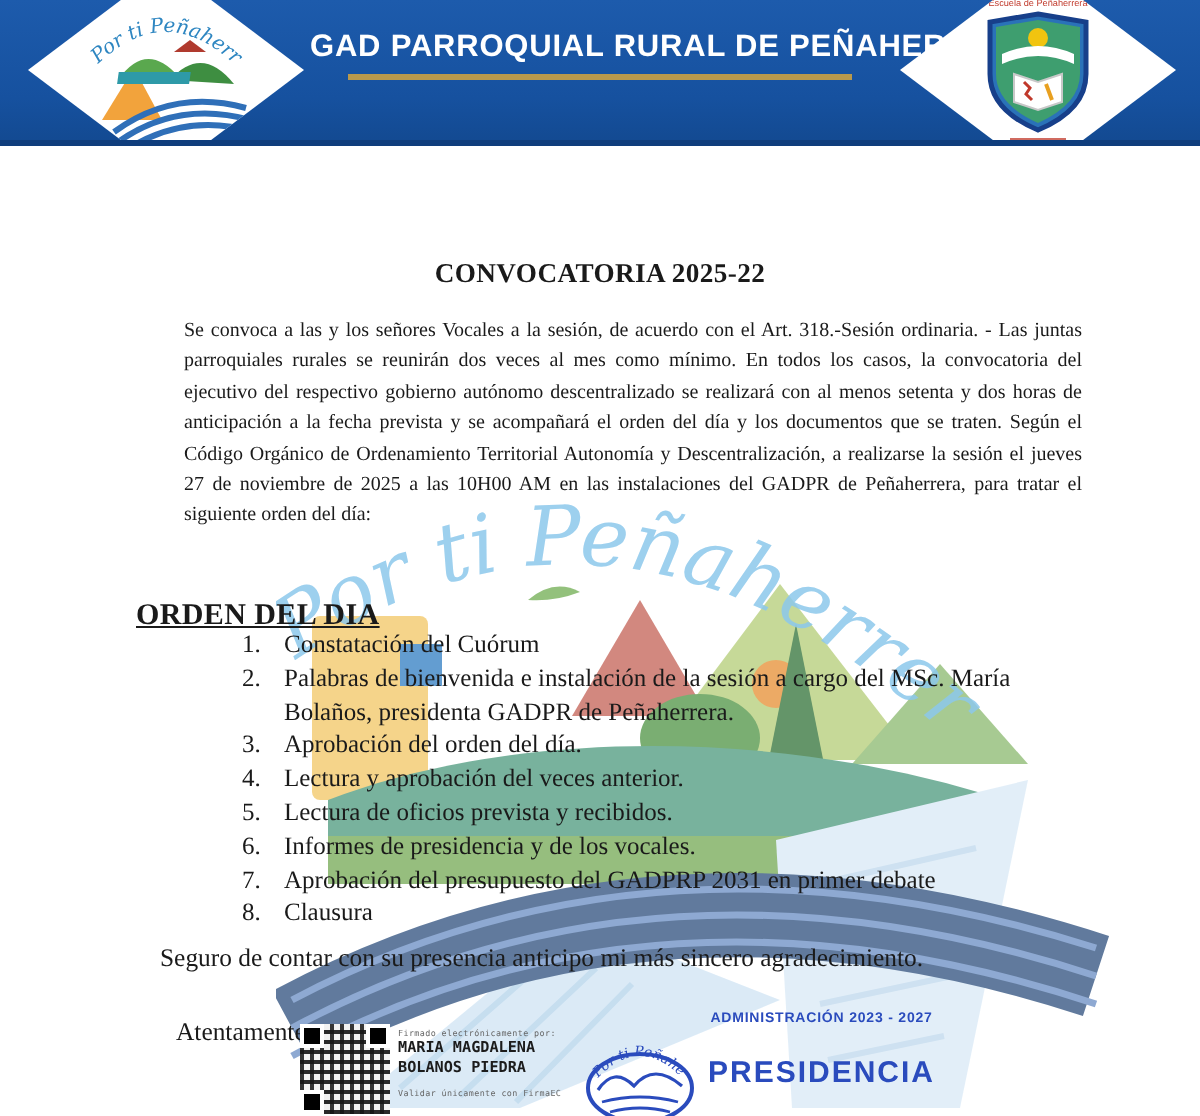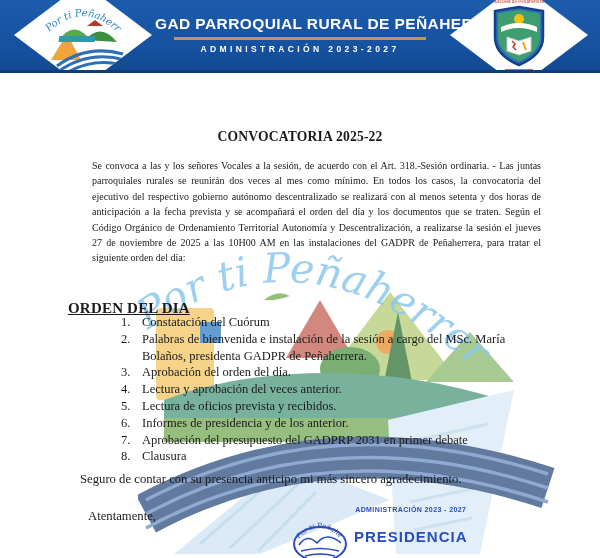--- a/index.html
+++ b/index.html
@@ -115,21 +115,20 @@
         <rect x="30" y="40" width="36" height="6" fill="#2e9aa8" transform="skewX(-8)"></rect>
         <path d="M22,70 Q52,48 88,58" stroke="#2f6fb8" stroke-width="3" fill="none"></path>
         <path d="M24,75 Q54,54 90,64" stroke="#2f6fb8" stroke-width="3" fill="none"></path>
         <path d="M28,79 Q58,60 92,70" stroke="#2f6fb8" stroke-width="3" fill="none"></path>
       </svg>
     </div>
 
     <div class="banner-center">
       <div class="banner-title">GAD PARROQUIAL RURAL DE PEÑAHERRERA</div>
       <div class="gold-rule"></div>
-      <div class="banner-subtitle">ADMINISTRACIÓN 2023-2027</div>
     </div>
 
     <div class="diamond diamond-right">
       <svg width="72" height="80" viewBox="0 0 72 80">
         <text x="36" y="8" font-size="4.6" fill="#c0392b" text-anchor="middle" font-family="'Liberation Sans',sans-serif">Escuela de Peñaherrera</text>
         <path d="M36,12 L60,16 L60,42 Q60,60 36,70 Q12,60 12,42 L12,16 Z" fill="#2a72b8" stroke="#173f8a" stroke-width="2.5"></path>
         <path d="M36,15 L57,18.5 L57,42 Q57,57 36,66.5 Q15,57 15,42 L15,18.5 Z" fill="#3e9e6f"></path>
         <circle cx="36" cy="24" r="5" fill="#f1c40f"></circle>
         <path d="M18,32 Q36,24 54,32 L54,37 Q36,29 18,37 Z" fill="#fff"></path>
         <path d="M24,42 L36,46 L48,42 L48,56 L36,60 L24,56 Z" fill="#fff" stroke="#c8c8c8" stroke-width="1"></path>
@@ -143,28 +142,41 @@
   <main class="content">
     <h1 class="doc-title">CONVOCATORIA 2025-22</h1>
     <p class="body-par">Se convoca a las y los señores Vocales a la sesión, de acuerdo con el Art. 318.-Sesión ordinaria. - Las juntas parroquiales rurales se reunirán dos veces al mes como mínimo. En todos los casos, la convocatoria del ejecutivo del respectivo gobierno autónomo descentralizado se realizará con al menos setenta y dos horas de anticipación a la fecha prevista y se acompañará el orden del día y los documentos que se traten. Según el Código Orgánico de Ordenamiento Territorial Autonomía y Descentralización, a realizarse la sesión el jueves 27 de noviembre de 2025 a las 10H00 AM en las instalaciones del GADPR de Peñaherrera, para tratar el siguiente orden del día:</p>
     <h2 class="orden-heading">ORDEN DEL DIA</h2>
     <ol class="orden-list">
       <li>Constatación del Cuórum</li>
       <li>Palabras de bienvenida e instalación de la sesión a cargo del MSc. María Bolaños, presidenta GADPR de Peñaherrera.</li>
       <li>Aprobación del orden del día.</li>
       <li>Lectura y aprobación del veces anterior.</li>
       <li>Lectura de oficios prevista y recibidos.</li>
-      <li>Informes de presidencia y de los anterior.</li>
+      <li>Informes de presidencia y de los vocales.</li>
       <li>Aprobación del presupuesto del GADPRP 2031 en primer debate</li>
       <li>Clausura</li>
     </ol>
     <p class="closing">Seguro de contar con su presencia anticipo mi más sincero agradecimiento.</p>
     <p class="salutation">Atentamente,</p>
   </main>
 
+  <div class="sig-block">
+    <div class="qr">
+      <span class="finder f-tl"></span>
+      <span class="finder f-tr"></span>
+      <span class="finder f-bl"></span>
+    </div>
+    <div class="sig-text">
+      <div class="sig-label">Firmado electrónicamente por:</div>
+      <div class="sig-name">MARIA MAGDALENA</div>
+      <div class="sig-name">BOLANOS PIEDRA</div>
+      <div class="sig-note">Validar únicamente con FirmaEC</div>
+    </div>
+  </div>
 
   <div class="stamp">
     <svg class="stamp-logo" width="58" height="52" viewBox="0 0 58 52">
       <path id="stampArc" d="M8,28 Q29,6 50,28" fill="none"></path>
       <text font-size="7" fill="#2a4bbd" font-style="italic" font-family="'DejaVu Serif',serif">
         <textPath href="#stampArc">Por ti Peñaherrera</textPath>
       </text>
       <ellipse cx="29" cy="33" rx="26" ry="17" stroke="#2a4bbd" stroke-width="2" fill="none"></ellipse>
       <path d="M8,34 Q16,22 26,32 Q36,20 50,32" stroke="#2a4bbd" stroke-width="1.6" fill="none"></path>
       <path d="M10,40 Q29,35 48,40" stroke="#2a4bbd" stroke-width="1.4" fill="none"></path>

